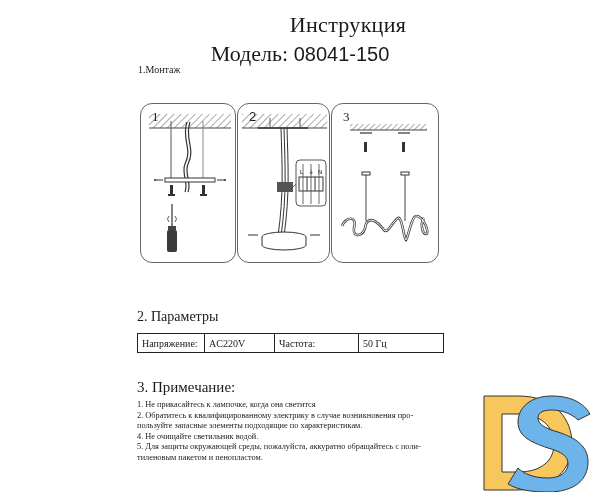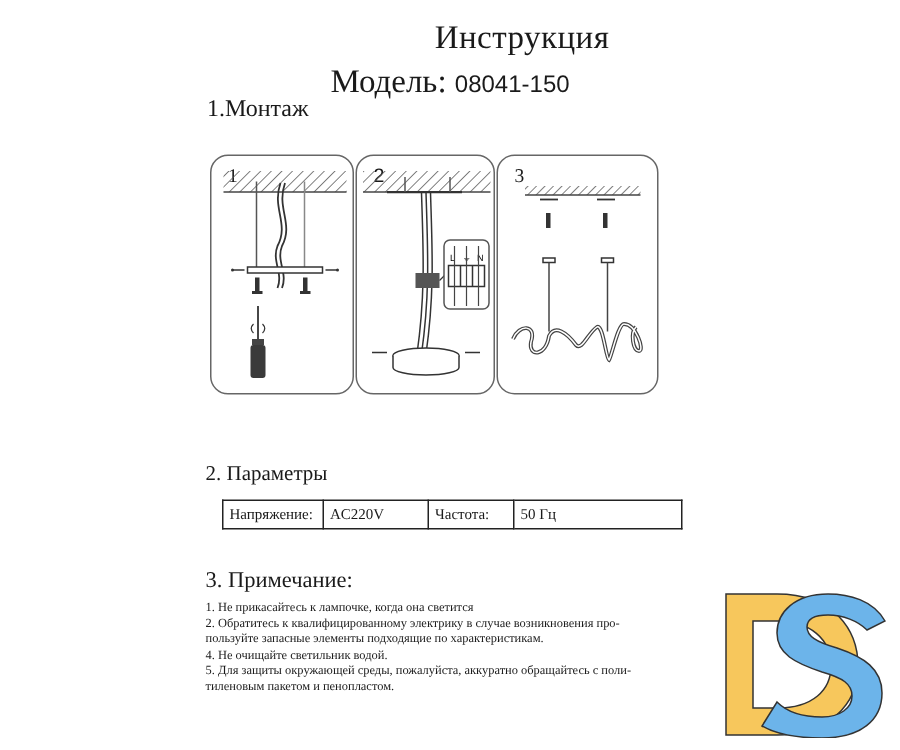--- a/index.html
+++ b/index.html
@@ -1,38 +1,38 @@
 <!DOCTYPE html>
 <html><head>
 <meta charset="utf-8">
 <style>
   * { margin: 0; padding: 0; box-sizing: border-box; }
   html, body { width: 600px; height: 500px; background: #ffffff; overflow: hidden; }
   body { position: relative; font-family: "Liberation Serif", "DejaVu Serif", serif; color: #1a1a1a; }
 
   .title { position: absolute; left: 0; width: 600px; top: 12px; text-align: center; font-size: 22px; letter-spacing: 0.3px; margin-left: 48px; }
   .model { position: absolute; left: 0; width: 600px; top: 41px; text-align: center; font-size: 22px; }
-  .model .num { font-family: "Liberation Sans", "DejaVu Sans", sans-serif; font-size: 16px; margin-top: 41px; }
+  .model .num { font-family: "Liberation Sans", "DejaVu Sans", sans-serif; font-size: 20px; margin-top: 41px; }
 
-  .sec1 { position: absolute; left: 138px; top: 64px; font-size: 16px; }
+  .sec1 { position: absolute; left: 138px; top: 64px; font-size: 10px; }
 
   .panel { position: absolute; top: 103px; height: 160px; border: 1.2px solid #666; border-radius: 12px; background: #fff; }
   .panel .step { position: absolute; left: 11px; top: 5px; font-size: 13px; }
   .panel svg { position: absolute; left: 0; top: 0; }
   #p1 { left: 140px; width: 96px; }
   #p2 { left: 237px; width: 93px; }
   #p3 { left: 331px; width: 108px; }
   #p2 .step { font-family: "Liberation Sans", "DejaVu Sans", sans-serif; }
 
   .sec2 { position: absolute; left: 137px; top: 309px; font-size: 14px; }
-  table.params { position: absolute; left: 148px; top: 333px; width: 307px; border-collapse: collapse; font-size: 10px; }
+  table.params { position: absolute; left: 137px; top: 333px; width: 307px; border-collapse: collapse; font-size: 10px; }
   table.params td { border: 1.2px solid #222; height: 19px; padding: 0 4px; vertical-align: middle; }
   table.params td.c1 { width: 67px; }
   table.params td.c2 { width: 70px; }
-  table.params td.c3 { width: 57px; font-family: Liberation Serif, serif; }
+  table.params td.c3 { width: 84px; font-family: Liberation Serif, serif; }
   table.params td.big { font-size: 12px; }
 
   .sec3 { position: absolute; left: 137px; top: 379px; font-size: 15px; }
   .notes { position: absolute; left: 137px; top: 400px; width: 320px; font-size: 8.3px; line-height: 10.6px; }
   .notes div { white-space: nowrap; }
 
   .logo { position: absolute; left: 478px; top: 392px; width: 120px; height: 100px; }
 </style>
 </head>
 <body>

